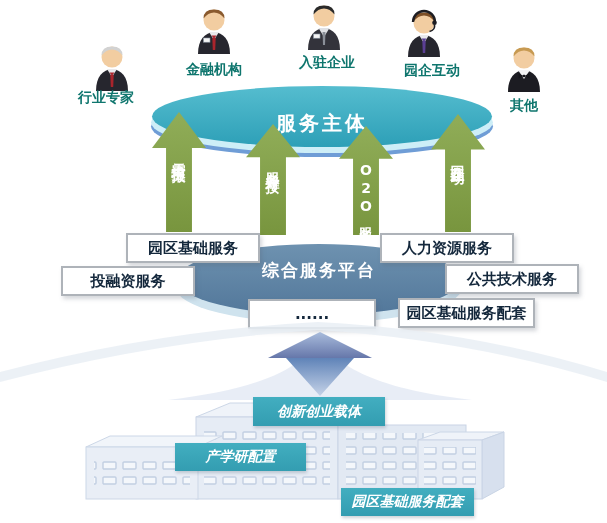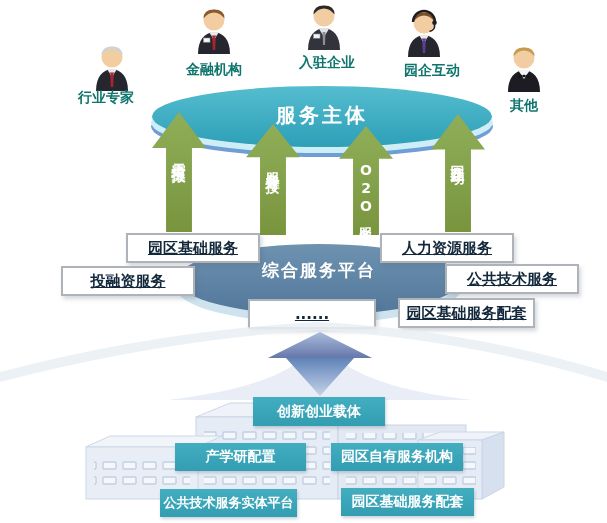--- a/index.html
+++ b/index.html
@@ -6,38 +6,38 @@
   #stage{position:relative;width:607px;height:523px;background:#fff;overflow:hidden;
          font-family:"DejaVu Sans","Liberation Sans",sans-serif;}
   .abs{position:absolute;}
   
   .actor-label{position:absolute;font-size:14px;font-weight:600;color:#0f766e;text-align:center;white-space:nowrap;}
   
   .ellipse{position:absolute;border-radius:50%;}
   .subject-rim1{left:151px;top:96px;width:342px;height:61px;background:#6f9dd6;}
   .subject-rim2{left:151px;top:92px;width:342px;height:61px;background:#cdeef7;}
   .subject-main{left:152px;top:86px;width:340px;height:61px;background:linear-gradient(#55bdcf,#2d9fb7);}
-  .subject-title{width:100%;text-align:center;margin-top:16px;font-size:20px;font-weight:bold;color:#fff;letter-spacing:3px;}
+  .subject-title{width:100%;text-align:center;margin-top:24px;font-size:20px;font-weight:bold;color:#fff;letter-spacing:3px;}
   .platform-rim{left:176px;top:252px;width:286px;height:71px;background:#cfe3ee;}
   .platform-main{left:177px;top:244px;width:284px;height:71px;background:linear-gradient(#6e92b0,#52779a);}
   .platform-title{width:100%;text-align:center;margin-top:15px;font-size:17px;font-weight:bold;color:#fff;letter-spacing:2px;}
   
   .uparrow{position:absolute;width:54px;background:linear-gradient(#90ad58,#78953e);
            clip-path:polygon(50% 0,100% 30%,74% 30%,74% 100%,26% 100%,26% 30%,0 30%);}
   .uparrow .vlabel{position:absolute;left:50%;transform:translateX(-50%);
            writing-mode:vertical-rl;text-orientation:upright;
            color:#fff;font-size:14px;font-weight:bold;letter-spacing:2px;white-space:nowrap;}
   
   .wbox{position:absolute;background:#fff;border:2px solid #aeb3b9;box-shadow:2px 3px 4px rgba(90,100,115,.25);
         display:flex;align-items:center;justify-content:center;
-        font-size:15px;font-weight:bold;color:#14283c;white-space:nowrap;text-decoration:underline;}
+        font-size:15px;font-weight:bold;color:#14283c;white-space:nowrap;}
   
   .tbox{position:absolute;background:linear-gradient(#42aec0,#339dB1);box-shadow:1px 2px 3px rgba(90,110,125,.3);
         display:flex;align-items:center;justify-content:center;
-        font-size:14px;font-weight:600;color:#fff;white-space:nowrap;}
+        font-size:14px;font-weight:600;color:#fff;white-space:nowrap;font-style:italic;}
 </style>
 </head>
 <body>
 
 <div id="stage">
 
   <svg class="abs" style="left:92px;top:42px" width="40" height="50" viewBox="0 0 40 50">
     <path d="M4,49 C4,34 11,28 20,27 C29,28 36,34 36,49 Z" fill="#26262e"></path>
     <polygon points="15,27 25,27 20,35" fill="#e9e9ec"></polygon>
     <circle cx="20" cy="15" r="10.5" fill="#f2cda1"></circle>
@@ -163,17 +163,15 @@
       </linearGradient>
     </defs>
     <path d="M170,4 C158,34 120,58 18,70 L170,70 Z" fill="#e2e9f4" opacity="0.8"></path>
     <path d="M170,4 C182,34 220,58 322,70 L170,70 Z" fill="#e2e9f4" opacity="0.8"></path>
     <polygon points="170,2 222,28 118,28" fill="url(#headg)"></polygon>
     <polygon points="136,28 204,28 170,66" fill="url(#tailg)"></polygon>
   </svg>
 
   <div class="tbox" style="left:253px;top:397px;width:132px;height:29px">创新创业载体</div>
   <div class="tbox" style="left:175px;top:443px;width:131px;height:28px">产学研配置</div>
-  <div class="tbox" style="left:331px;top:443px;width:132px;height:28px">园区自有服务机构</div>
-  <div class="tbox" style="left:160px;top:489px;width:137px;height:28px;font-size:13px">公共技术服务实体平台</div>
   <div class="tbox" style="left:341px;top:488px;width:133px;height:28px">园区基础服务配套</div>
 
 </div>
 
 </body></html>

